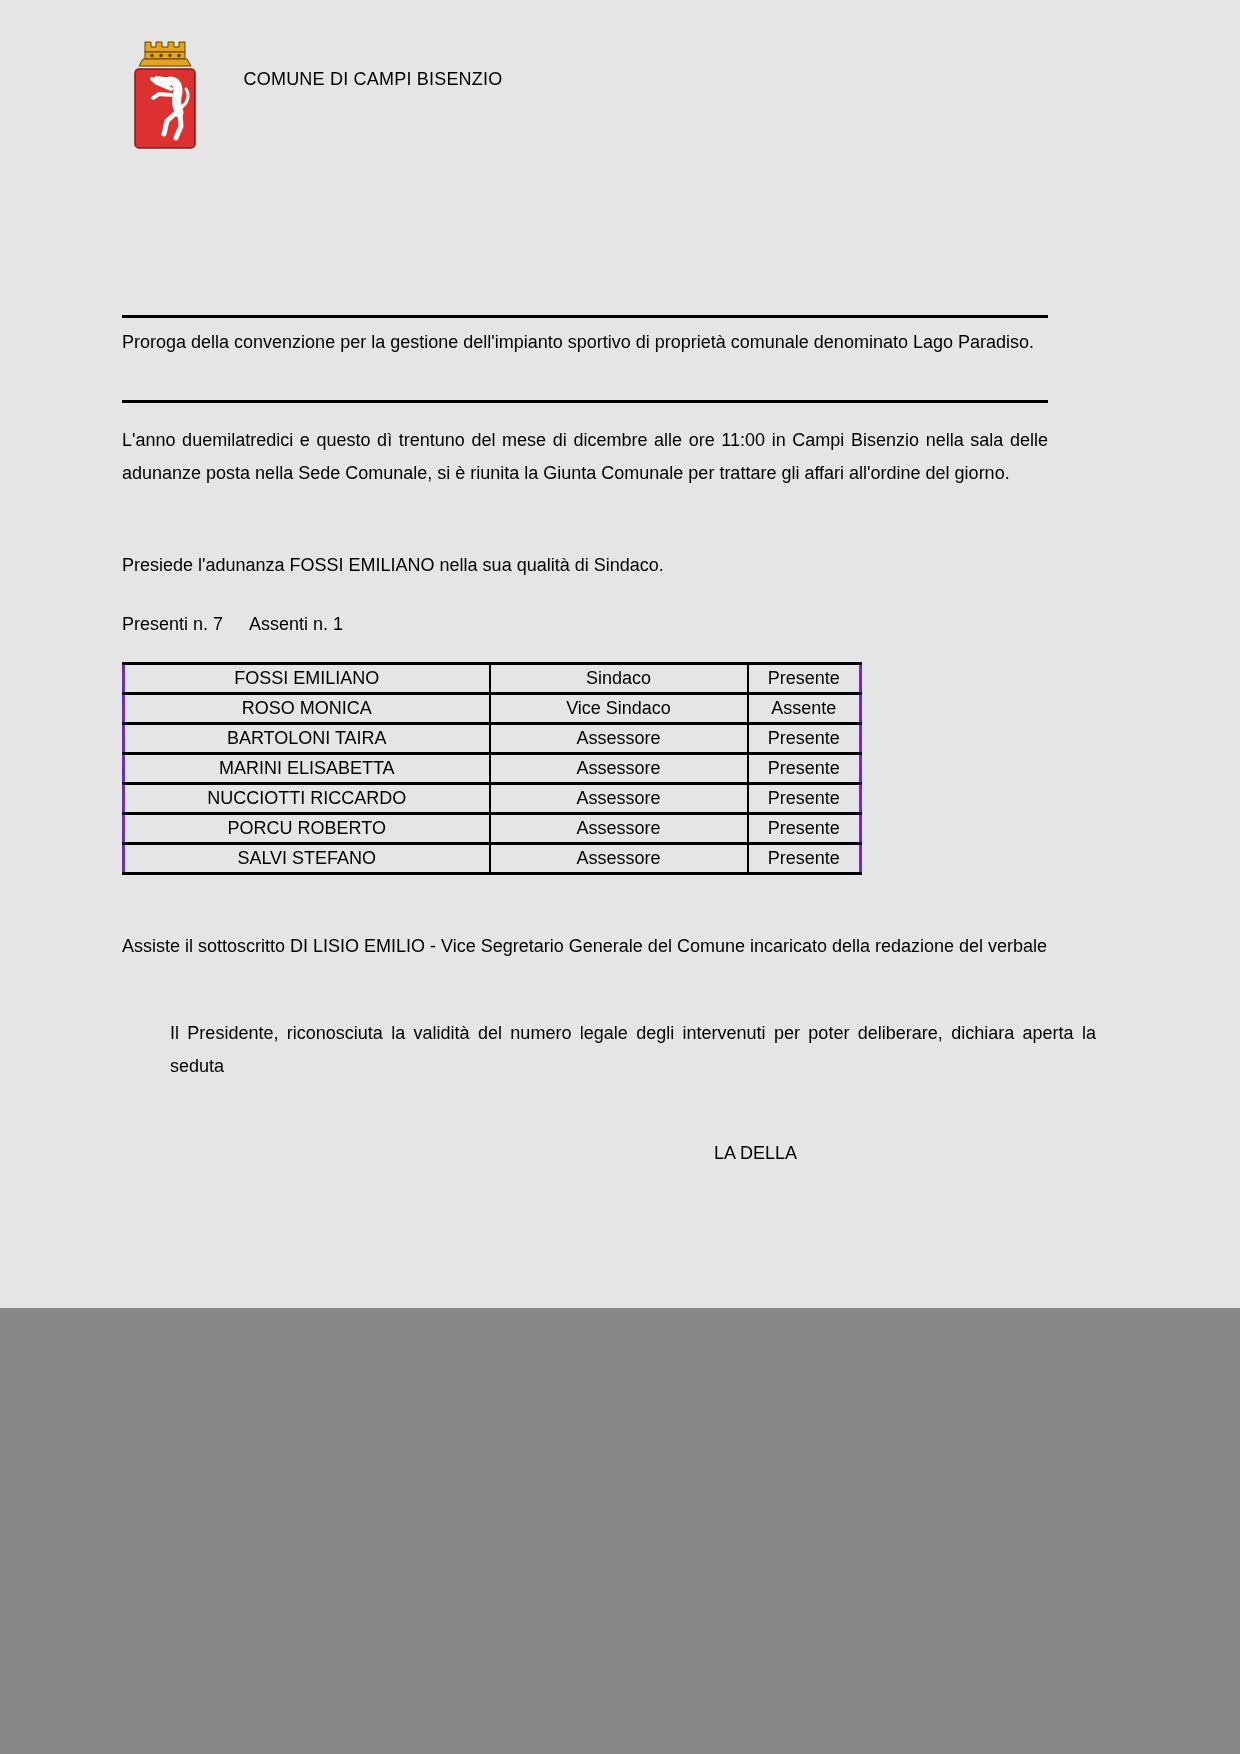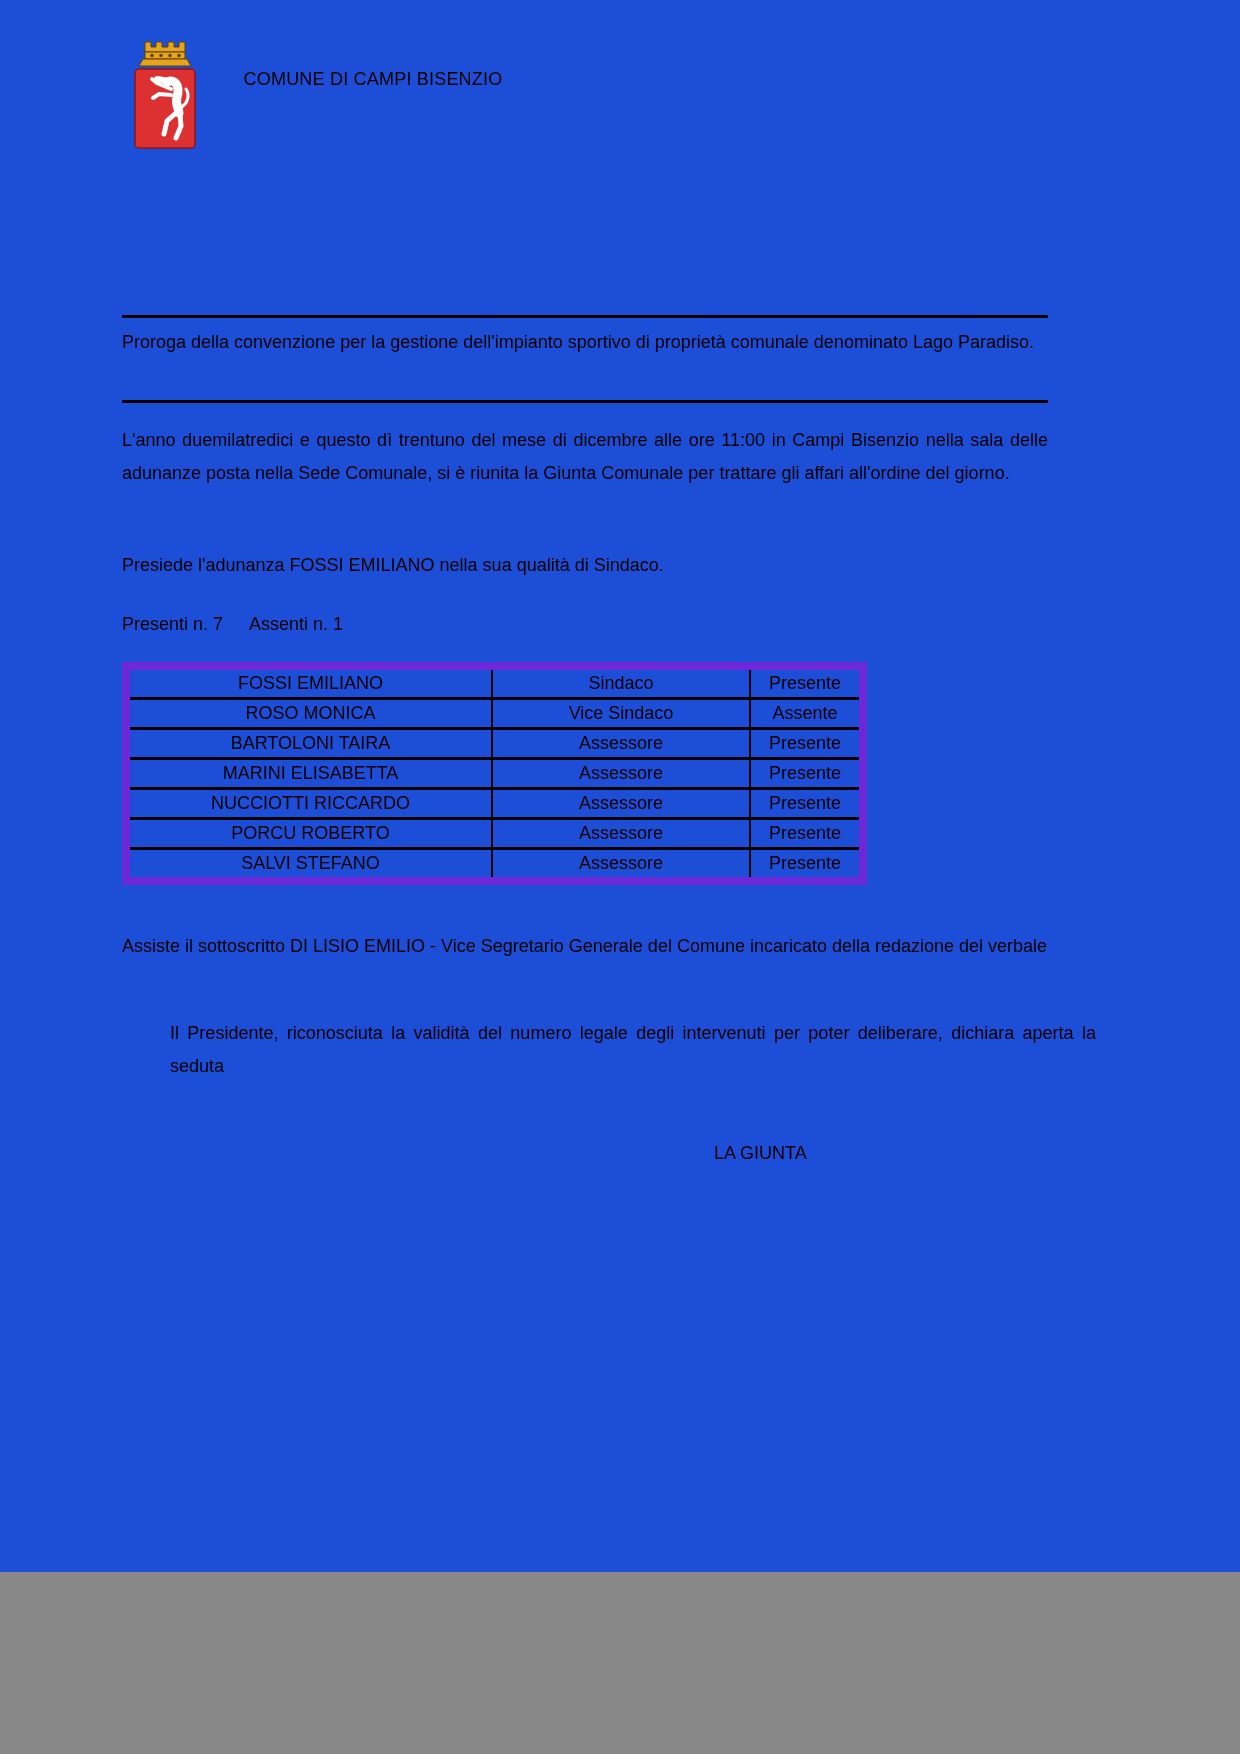--- a/index.html
+++ b/index.html
@@ -1,20 +1,20 @@
 <!DOCTYPE html>
 <html><head>
 <meta charset="utf-8">
 <style>
   html,body { margin:0; padding:0; background:#888; }
   .page {
     position:relative;
-    width:1240px; height:1572px;
+    width:1240px; height:1308px;
     margin:0 auto;
-    background:#1d4ed8;
+    background:#e5e5e5;
     font-family:"Liberation Sans", sans-serif;
     color:#000;
     overflow:hidden;
   }
   .abs { position:absolute; }
 
   
   .crest { left:133px; top:38px; width:64px; height:112px; }
   .org-block {
     left:218px; top:64px; width:310px;
@@ -44,21 +44,21 @@
   .par1 { top:424px; }
   .presiede { top:549px; }
   .presenti-line { top:608px; }
   .presenti-gap { display:inline-block; width:26px; }
 
   
   .att-table {
     position:absolute; left:122px; top:662px; width:737px;
     border-collapse:collapse; table-layout:fixed;
     font-size:18px;
-    border:8px solid #6d28d9;
+    border:3px solid #6d28d9;
   }
   .att-table td {
     border:2px solid #000;
     border-top-width:3px; border-bottom-width:3px;
     text-align:center; vertical-align:middle;
     height:25px; padding:1px 2px;
     overflow:hidden; white-space:nowrap;
   }
 
   .assiste { top:930px; }
@@ -159,15 +159,15 @@
           <td>Assessore</td>
           <td>Presente</td>
         </tr>
       </tbody>
   </table>
 
   <div class="abs bodytext just assiste">Assiste il sottoscritto DI LISIO EMILIO - Vice Segretario Generale del Comune incaricato della redazione del verbale</div>
 
   <div class="abs bodytext just presidente">Il Presidente, riconosciuta la validità del numero legale degli intervenuti per poter deliberare, dichiara aperta la seduta</div>
 
-  <div class="abs la-giunta">LA GIUNTA</div>
+  <div class="abs la-giunta">LA DELLA</div>
 
 </div>
 
 </body></html>

